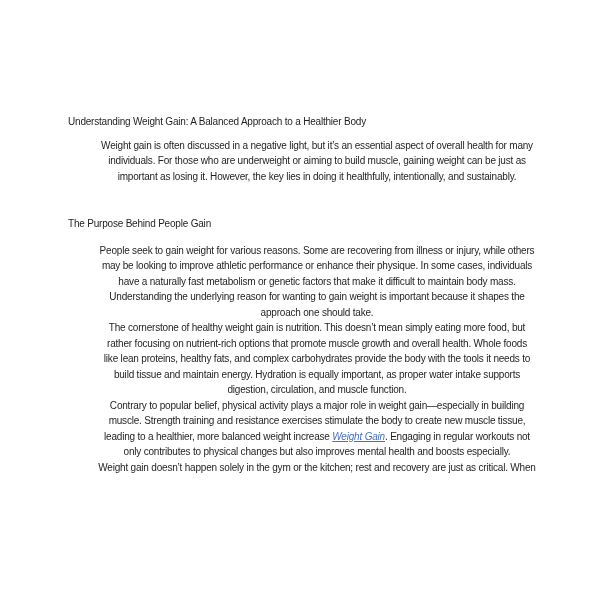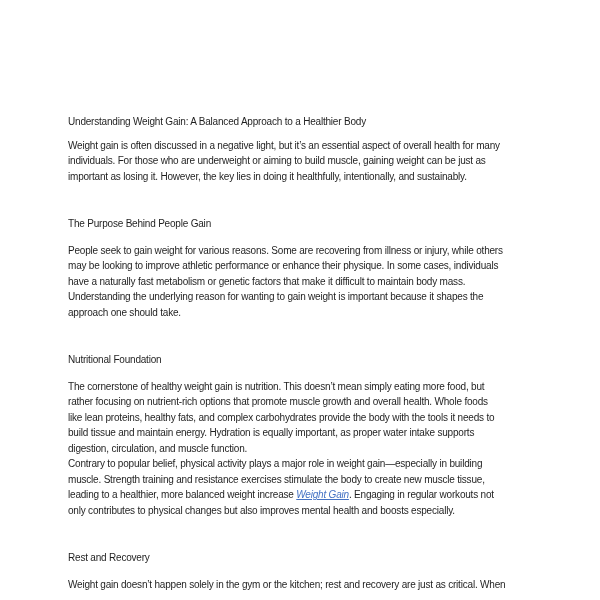--- a/index.html
+++ b/index.html
@@ -37,20 +37,21 @@
   }
   .doc-title {
     margin-bottom: 8px;
   }
   .section-heading {
     margin-top: 32px;
     margin-bottom: 11px;
   }
   .para {
     margin-bottom: 0;
+    text-align: center;
   }
   .doc-link {
     color: var(--color-link);
     text-decoration: underline;
     font-style: italic;
   }
 </style>
 </head>
 <body>
 
@@ -63,31 +64,29 @@
 important as losing it. However, the key lies in doing it healthfully, intentionally, and sustainably.</p>
 
   <h2 class="section-heading">The Purpose Behind People Gain</h2>
 
   <p class="para">People seek to gain weight for various reasons. Some are recovering from illness or injury, while others
 may be looking to improve athletic performance or enhance their physique. In some cases, individuals
 have a naturally fast metabolism or genetic factors that make it difficult to maintain body mass.
 Understanding the underlying reason for wanting to gain weight is important because it shapes the
 approach one should take.</p>
 
-  <h2 class="section-heading">Nutritional Foundation</h2>
 
   <p class="para">The cornerstone of healthy weight gain is nutrition. This doesn’t mean simply eating more food, but
 rather focusing on nutrient-rich options that promote muscle growth and overall health. Whole foods
 like lean proteins, healthy fats, and complex carbohydrates provide the body with the tools it needs to
 build tissue and maintain energy. Hydration is equally important, as proper water intake supports
 digestion, circulation, and muscle function.</p>
 
 
   <p class="para"><span>Contrary to popular belief, physical activity plays a major role in weight gain—especially in building
 muscle. Strength training and resistance exercises stimulate the body to create new muscle tissue,
 leading to a healthier, more balanced weight increase </span><a href="#" class="doc-link">Weight Gain</a><span>. Engaging in regular workouts not
 only contributes to physical changes but also improves mental health and boosts especially.</span></p>
 
-  <h2 class="section-heading">Rest and Recovery</h2>
 
   <p class="para">Weight gain doesn’t happen solely in the gym or the kitchen; rest and recovery are just as critical. When</p>
 
 </div>
 
 </body></html>

